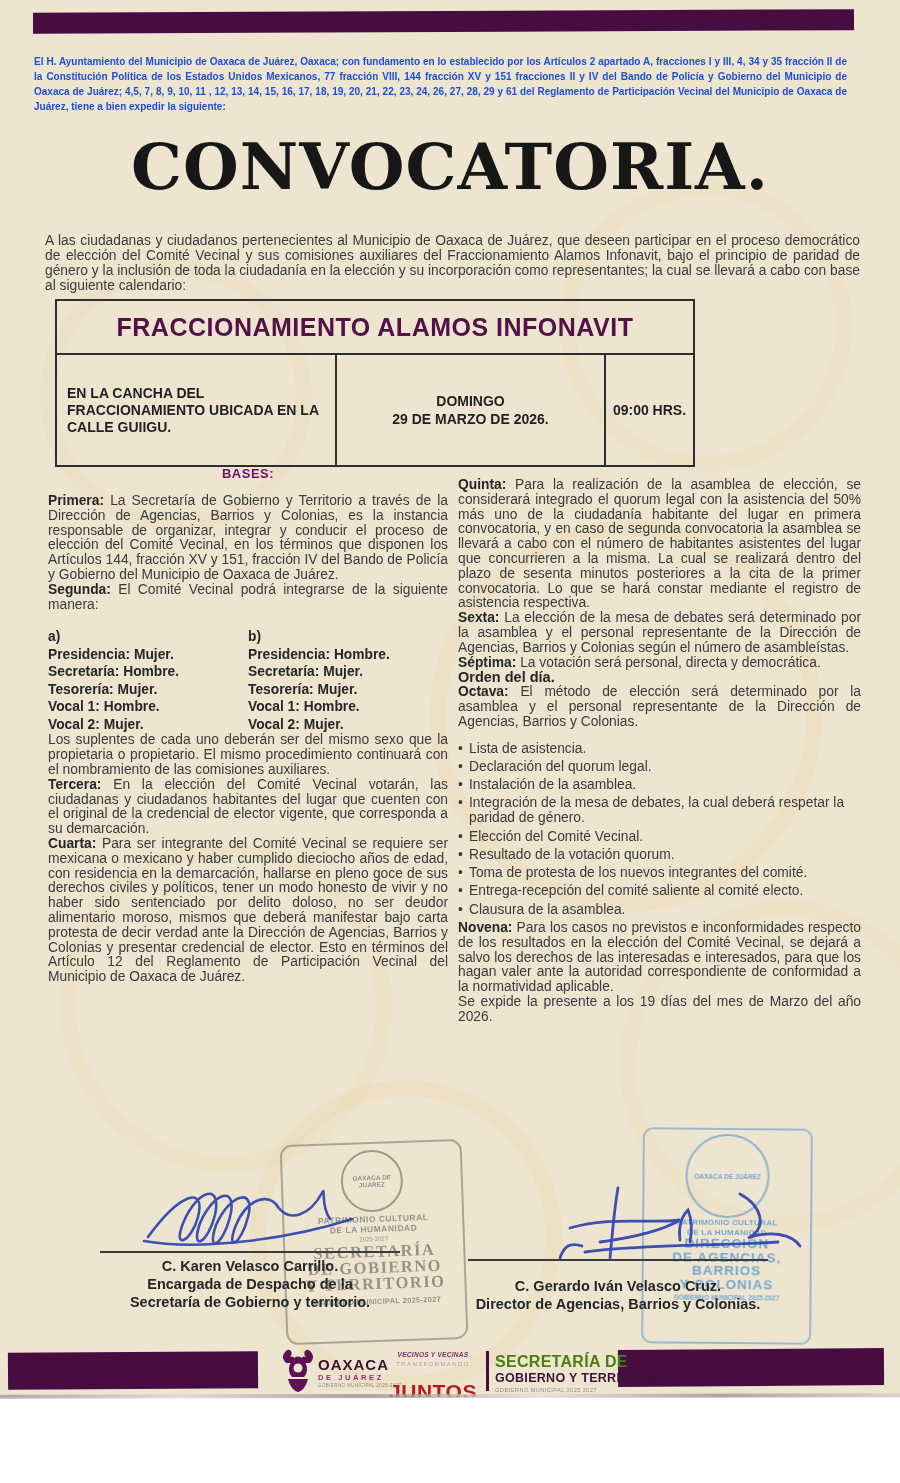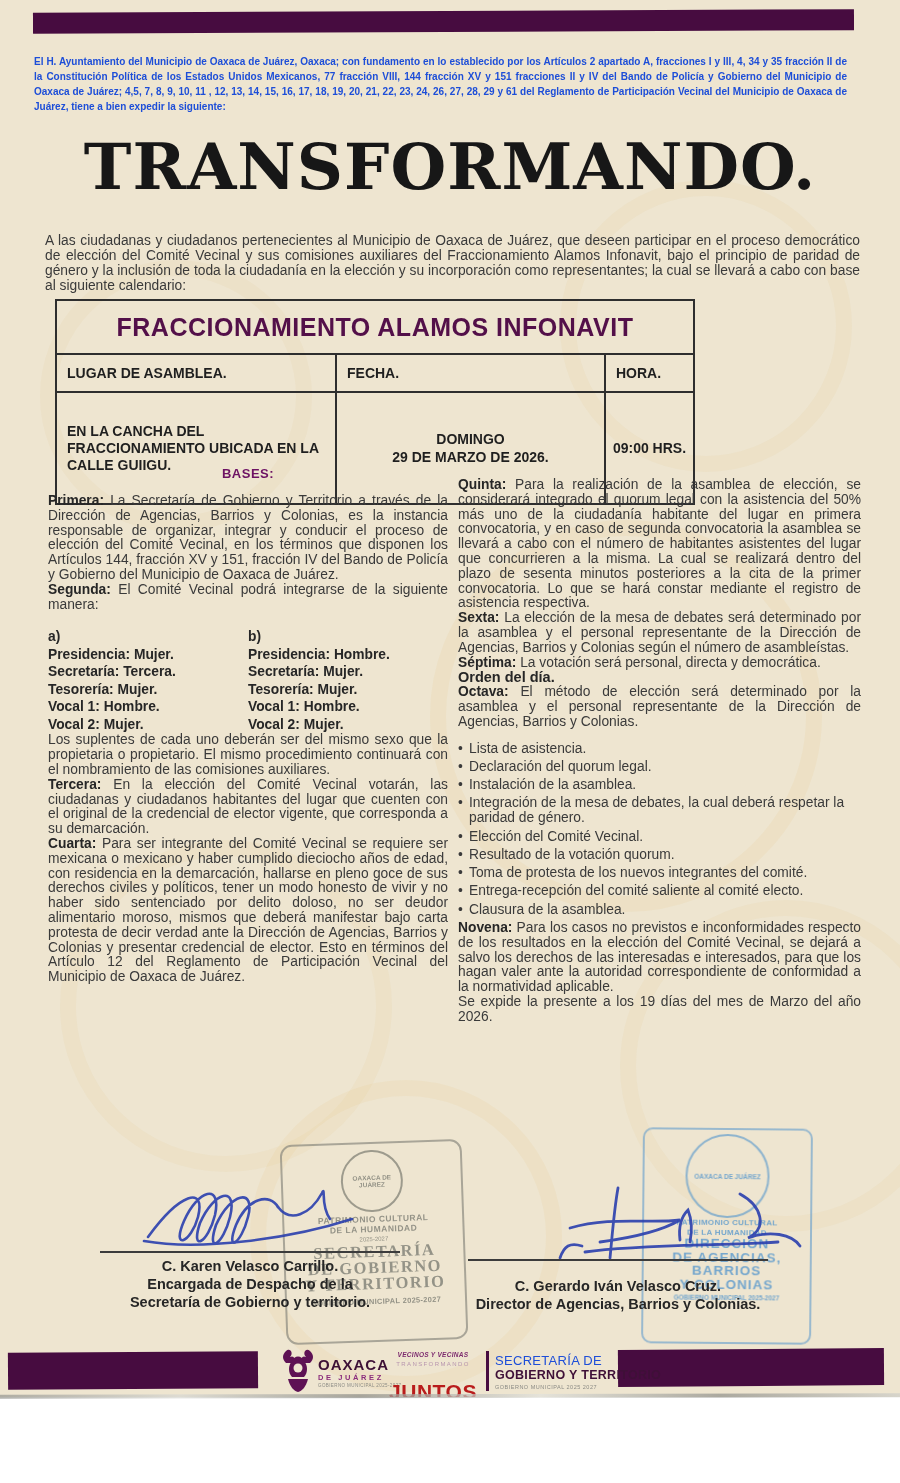--- a/index.html
+++ b/index.html
@@ -97,53 +97,48 @@
   .brand{position:absolute;left:318px;top:1357px;line-height:1;}
   .brand-1{font-weight:bold;font-size:15px;letter-spacing:1px;color:#3d1036;}
   .brand-2{font-weight:bold;font-size:7.5px;letter-spacing:2.6px;color:#8a2c7c;margin-top:2px;}
   .brand-3{font-size:4.5px;color:#8a8a84;margin-top:2px;letter-spacing:.4px;}
   .juntos{position:absolute;left:386px;top:1352px;width:94px;text-align:center;line-height:1;}
   .juntos-1{font-style:italic;font-weight:bold;font-size:6.5px;color:#7c2a6e;letter-spacing:.3px;}
   .juntos-2{font-size:6px;color:#b795ae;letter-spacing:1.4px;margin-top:2px;}
   .juntos-3{font-weight:bold;font-size:21px;color:#b91c1c;margin-top:14px;letter-spacing:.5px;}
   .fdivider{position:absolute;left:486px;top:1351px;width:2.5px;height:40px;background:#470c40;}
   .sec{position:absolute;left:495px;top:1354px;line-height:1;}
-  .sec-1{font-weight:normal;font-size:13px;color:#1d4ed8;letter-spacing:.3px;}
+  .sec-1{font-weight:bold;font-size:16px;color:#4d7c0f;letter-spacing:.3px;}
   .sec-2{font-weight:bold;font-size:12.5px;color:#3f1038;margin-top:2px;letter-spacing:.3px;}
   .sec-3{font-size:5.5px;color:#8a8a84;margin-top:3px;letter-spacing:.5px;}
 </style>
 </head>
 <body>
 
 <div class="paper">
   <div class="wm w1"></div>
   <div class="wm w2"></div>
   <div class="wm w3"></div>
   <div class="wm w4"></div>
   <div class="wm w5"></div>
   <div class="wm w6"></div>
 
   <div class="topbar"></div>
 
   <p class="preamble">El H. Ayuntamiento del Municipio de Oaxaca de Juárez, Oaxaca; con fundamento en lo establecido por los Artículos 2 apartado A, fracciones I y III, 4, 34 y 35 fracción II de la Constitución Política de los Estados Unidos Mexicanos, 77 fracción VIII, 144 fracción XV y 151  fracciones II y IV del Bando de Policía y Gobierno del Municipio de Oaxaca de Juárez; 4,5, 7, 8, 9, 10, 11 , 12, 13, 14, 15, 16, 17, 18, 19, 20, 21, 22, 23, 24, 26, 27, 28, 29 y 61 del Reglamento de Participación Vecinal del Municipio de Oaxaca de Juárez, tiene a bien expedir la siguiente:</p>
 
-  <div class="doc-title">TRANSFORMANDO.</div>
+  <div class="doc-title">CONVOCATORIA.</div>
 
   <p class="intro">A las ciudadanas y ciudadanos pertenecientes al Municipio de Oaxaca de Juárez, que deseen participar en el proceso democrático de elección del Comité Vecinal y sus comisiones auxiliares del Fraccionamiento Alamos Infonavit, bajo el principio de paridad de género y la inclusión de toda la ciudadanía en la elección y su incorporación como representantes; la cual se llevará a cabo con base al siguiente calendario:</p>
 
   <table class="cal">
     <tbody>
       <tr>
           <td colspan="3" class="cal-title">FRACCIONAMIENTO ALAMOS INFONAVIT</td>
         </tr>
-      <tr class="cal-head">
-        <td>LUGAR DE ASAMBLEA.</td>
-        <td>FECHA.</td>
-        <td>HORA.</td>
-      </tr>
       <tr class="cal-data">
         <td class="cell-lugar">EN LA CANCHA DEL FRACCIONAMIENTO UBICADA EN LA CALLE GUIIGU.</td>
         <td class="cell-fecha">
           <div>DOMINGO</div>
           <div>29 DE MARZO DE 2026.</div>
         </td>
         <td class="cell-hora">09:00 HRS.</td>
       </tr>
     </tbody>
   </table>
@@ -151,21 +146,21 @@
   <div class="bases-heading">BASES:</div>
 
   <div class="col col-left">
     <p><b class="lbl">Primera:</b> <span>La Secretaría de Gobierno y Territorio a través de la Dirección de Agencias, Barrios y Colonias, es la instancia responsable de organizar, integrar y conducir el proceso de elección del Comité Vecinal, en los términos que disponen los Artículos 144, fracción XV y 151, fracción IV del Bando de Policía y Gobierno del Municipio de Oaxaca de Juárez.</span></p>
     <p class="mt16"><b class="lbl">Segunda:</b> <span>El Comité Vecinal podrá integrarse de la siguiente manera:</span></p>
 
     <div class="sublists">
       <div class="sublist">
         <div class="sub-label">a)</div>
         <div>Presidencia: Mujer.</div>
-        <div>Secretaría: Tercera.</div>
+        <div>Secretaría: Hombre.</div>
         <div>Tesorería: Mujer.</div>
         <div>Vocal 1: Hombre.</div>
         <div>Vocal 2: Mujer.</div>
       </div>
       <div class="sublist">
         <div class="sub-label">b)</div>
         <div>Presidencia: Hombre.</div>
         <div>Secretaría: Mujer.</div>
         <div>Tesorería: Mujer.</div>
         <div>Vocal 1: Hombre.</div>

